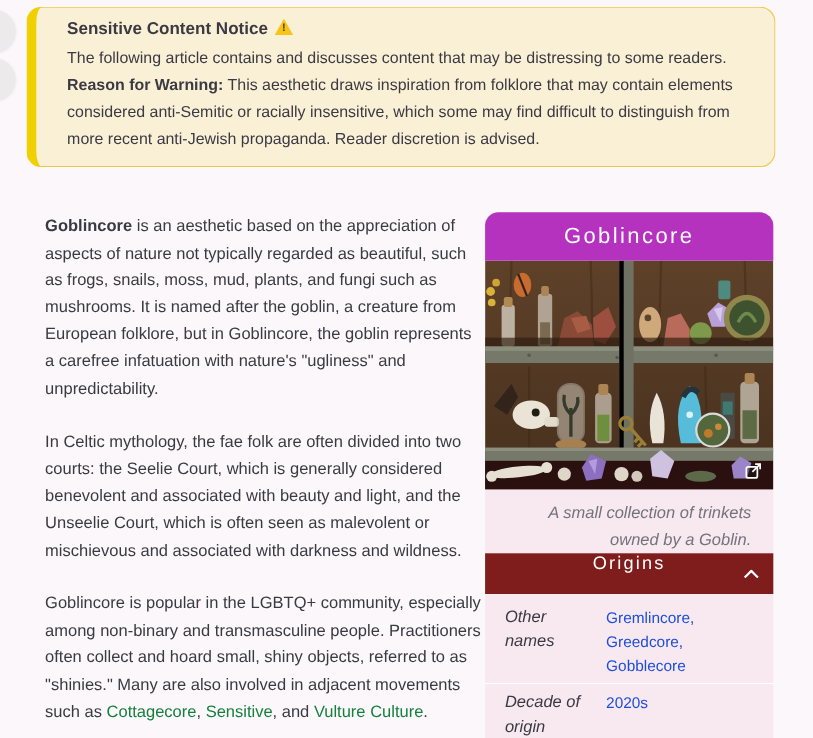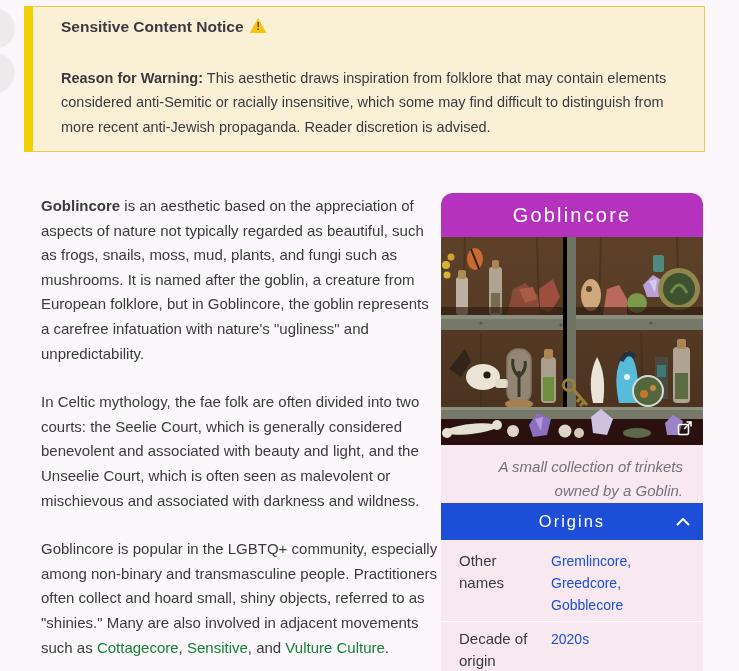--- a/index.html
+++ b/index.html
@@ -11,21 +11,21 @@
   }
   
   .float-btn{position:absolute;left:-24px;width:38px;height:38px;border-radius:50%;
     background:#ECEAEA;box-shadow:0 1px 3px rgba(0,0,0,.10);cursor:pointer;}
   .float-btn.b1{top:9px;}
   .float-btn.b2{top:53px;}
 
   
   .notice{position:absolute;left:24px;top:6px;width:681px;box-sizing:border-box;
     background:#FAF0D6;border:1px solid #E6CB4B;border-left:9px solid #F0D002;
-    border-radius:0;padding:9px 34px 12px 28px;}
+    border-radius:14px;padding:9px 34px 12px 28px;}
   .notice-title{font-weight:bold;font-size:15.5px;line-height:22px;color:#3B3A43;}
   .warn-icon{display:inline-block;width:17px;height:15px;background:#F6C317;
     clip-path:polygon(50% 0,100% 100%,0 100%);position:relative;vertical-align:-1px;margin-left:6px;}
   .warn-icon::after{content:"!";position:absolute;left:0;right:0;bottom:-1px;text-align:center;
     font-size:10px;font-weight:bold;color:#54430a;line-height:15px;}
   .notice-body{font-size:14.5px;line-height:24.5px;color:#3B3A43;margin-top:3px;}
   .notice-body b{font-weight:bold;}
 
   
   .article{position:absolute;left:37px;top:194px;width:404px;font-size:15px;line-height:24.6px;color:#3A3A42;}
@@ -36,41 +36,41 @@
   
   .infobox{position:absolute;left:441px;top:193px;width:262px;background:#F8E8F0;
     border-radius:12px 12px 0 0;}
   .infobox-header{background:#B432BE;color:#fff;height:44px;display:flex;align-items:center;
     justify-content:center;font-size:20px;letter-spacing:2.2px;border-radius:12px 12px 0 0;cursor:default;}
   .infobox-image{position:relative;width:262px;height:208px;cursor:pointer;}
   .infobox-image svg.photo{display:block;width:262px;height:208px;}
   .expand-icon{position:absolute;right:9px;bottom:9px;width:17px;height:17px;cursor:pointer;}
   .caption{padding:10px 20px 0 20px;height:48px;text-align:right;font-style:italic;
     font-size:15px;line-height:24px;color:#73737B;}
-  .section-header{background:#1d4ed8;color:#fff;height:37px;display:flex;align-items:center;
+  .section-header{background:#7f1d1d;color:#fff;height:37px;display:flex;
     justify-content:center;font-size:16.5px;letter-spacing:2px;position:relative;cursor:pointer;}
   .section-header .chev{position:absolute;right:13px;top:50%;transform:translateY(-50%);line-height:0;}
   .rows{padding:4px 0 0 0;}
   .row{display:flex;padding:6px 16px 5px 18px;}
-  .row .label{flex:0 0 78px;font-size:15px;line-height:22px;color:#3B3A43;}
+  .row .label{flex:0 0 78px;font-size:15px;line-height:22px;color:#3B3A43;font-style:italic;}
   .row .value{flex:1;font-size:14px;line-height:22px;color:#1d4ed8;padding-left:14px;}
   .row-divider{height:1px;background:#FFFFFF;}
 </style>
 </head>
 <body>
 
 <div class="float-btn b1"></div>
 <div class="float-btn b2"></div>
 
 <div class="notice">
   <div class="notice-title">
     <span>Sensitive Content Notice</span><span class="warn-icon"></span>
   </div>
   <div class="notice-body">
-    <br>
+    <span>The following article contains and discusses content that may be distressing to some readers.</span><br>
     <b>Reason for Warning:</b><span> This aesthetic draws inspiration from folklore that may contain elements considered anti-Semitic or racially insensitive, which some may find difficult to distinguish from more recent anti-Jewish propaganda. Reader discretion is advised.</span>
   </div>
 </div>
 
 <div class="article">
   <p><b>Goblincore</b><span> is an aesthetic based on the appreciation of aspects of nature not typically regarded as beautiful, such as frogs, snails, moss, mud, plants, and fungi such as mushrooms. It is named after the goblin, a creature from European folklore, but in Goblincore, the goblin represents a carefree infatuation with nature's "ugliness" and unpredictability.</span></p>
   <p><span>In Celtic mythology, the fae folk are often divided into two courts: the Seelie Court, which is generally considered benevolent and associated with beauty and light, and the Unseelie Court, which is often seen as malevolent or mischievous and associated with darkness and wildness.</span></p>
   <p><span>Goblincore is popular in the LGBTQ+ community, especially among non-binary and transmasculine people. Practitioners often collect and hoard small, shiny objects, referred to as "shinies." Many are also involved in adjacent movements such as </span><a>Cottagecore</a><span>, </span><a>Sensitive</a><span>, and </span><a>Vulture Culture</a><span>.</span></p>
 </div>
 

